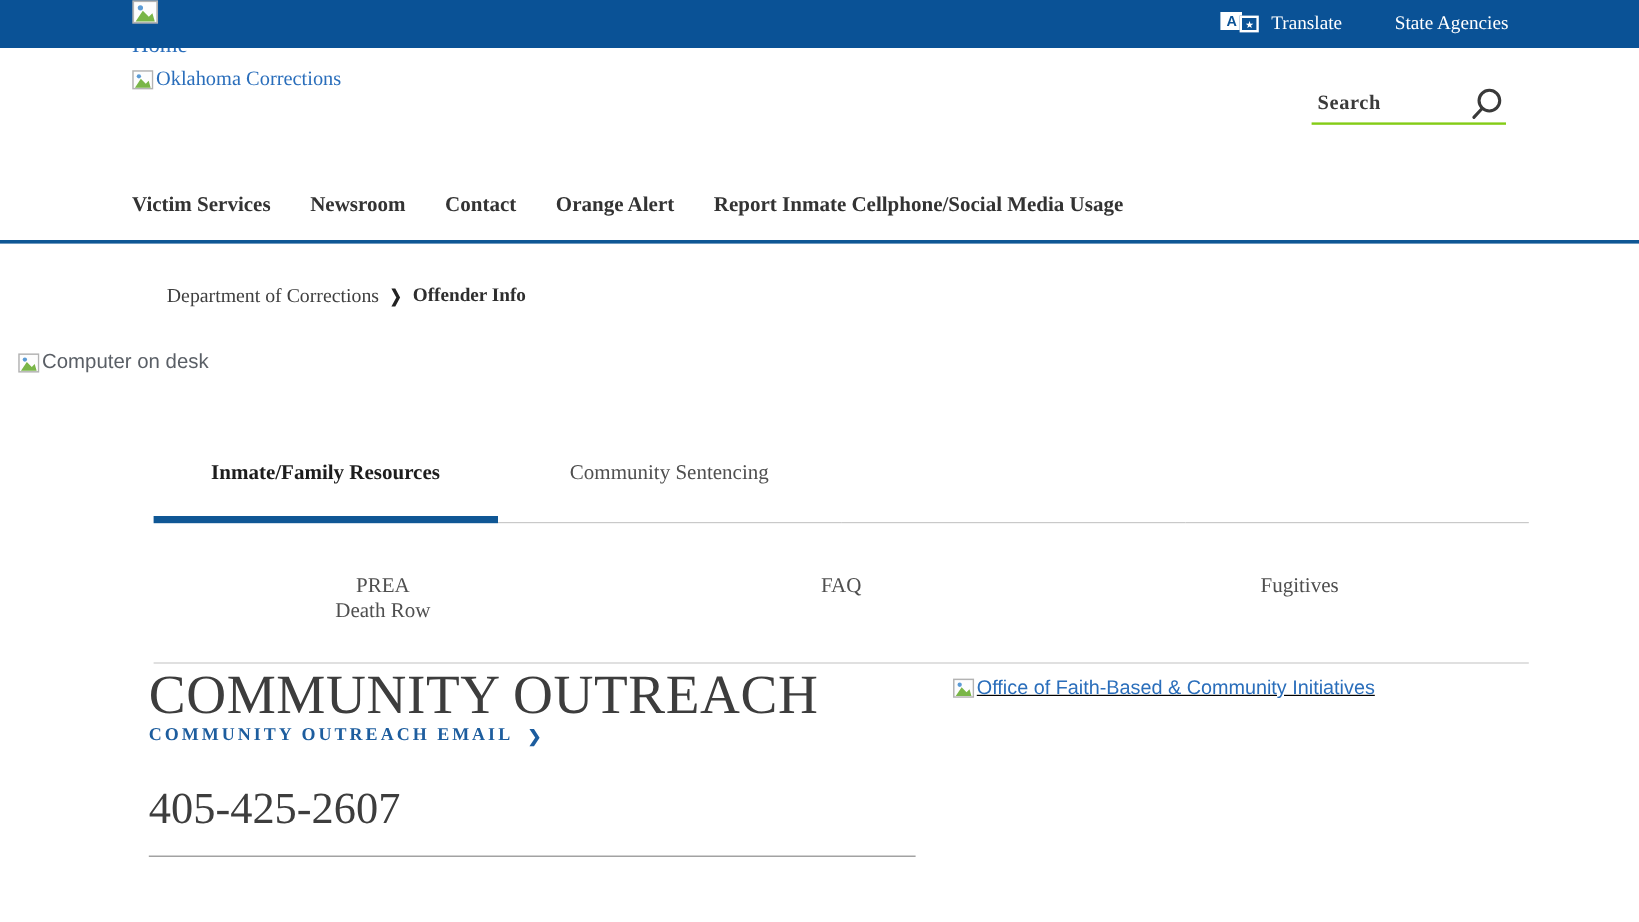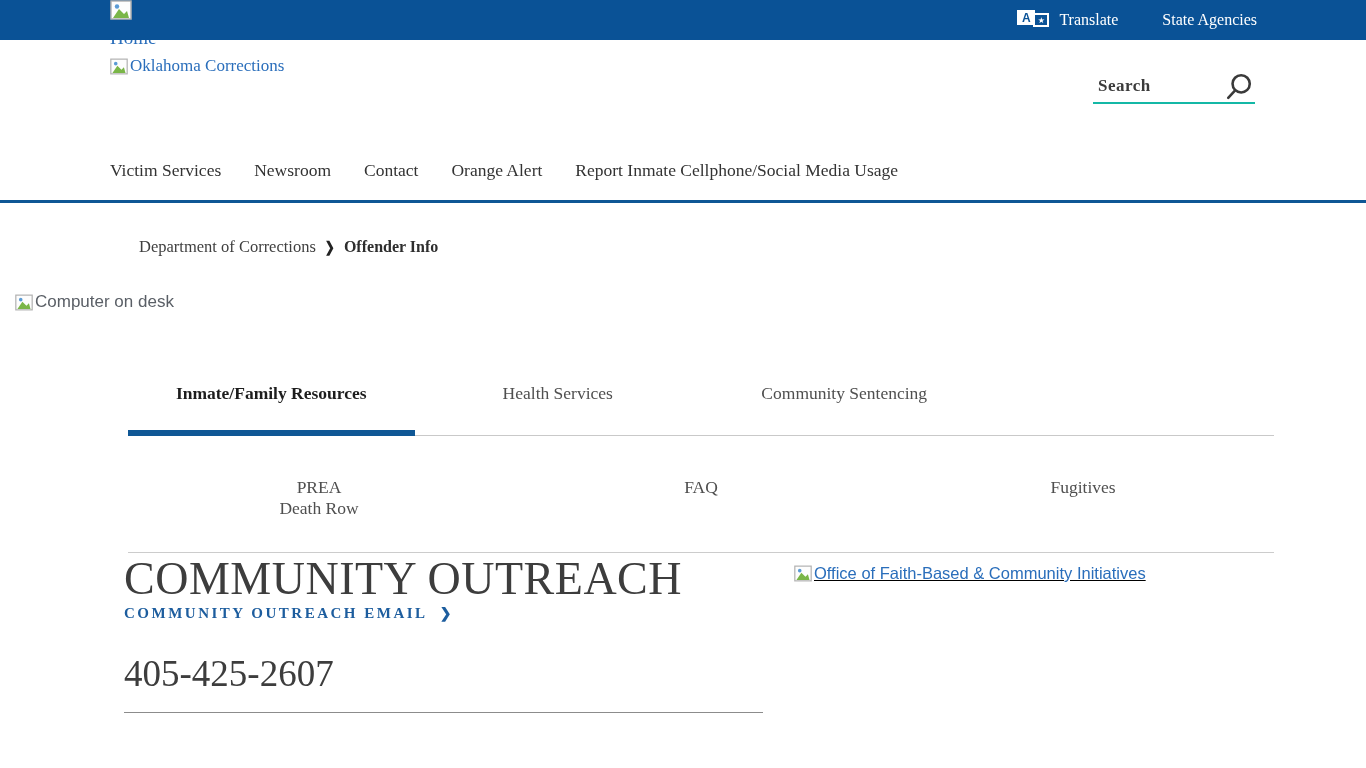--- a/index.html
+++ b/index.html
@@ -29,26 +29,26 @@
                    background:#0f5795; }
   .home-icon { position:absolute; left:110px; top:0px; z-index:3; }
   .home-alt-clip { position:absolute; left:110px; top:40px; height:8px;
                    overflow:hidden; z-index:1; }
   .home-alt-clip span { display:block; margin-top:-13px; font-size:19px; color:#2a6ebb; }
   .logo-link { position:absolute; left:110px; top:56px; display:flex;
                align-items:center; gap:2px; cursor:pointer; }
   .logo-link span { font-size:17px; color:#2a6ebb; }
 
   .search-box { position:absolute; left:1093px; top:70px; width:162px; height:34px;
-                border-bottom:2px solid #14b8a6; cursor:text; }
+                border-bottom:2px solid #84cc16; cursor:text; }
   .search-label { position:absolute; left:5px; top:6px; font-size:17px;
                   font-weight:600; color:#3b3b3b; letter-spacing:0.5px; }
   .search-ico { position:absolute; right:2px; top:2px; }
 
-  .main-nav { position:absolute; left:110px; top:160px; display:flex; gap:33px; }
+  .main-nav { position:absolute; left:110px; top:160px; display:flex; gap:33px;font-weight:bold; }
   .main-nav span { font-size:17.5px; color:#333; white-space:nowrap; cursor:pointer; }
 
   
   .breadcrumb { position:absolute; left:110px; top:237px; display:flex;
                 align-items:center; gap:9px;margin-left:29px; }
   .bc-parent { font-size:16.5px; color:#3f3f3f; cursor:pointer; }
   .bc-sep { font-size:12px; font-weight:bold; color:#222; transform:scaleY(1.2); }
   .bc-current { font-size:16px; font-weight:bold; color:#2e2e2e; }
 
   
@@ -159,21 +159,20 @@
 <div class="hero-img">
   <svg class="bimg" width="18" height="17" viewBox="0 0 22 20">
       <use href="#broken-img"></use>
     </svg>
   <span>Computer on desk</span>
 </div>
 
 <div class="tabs">
   <div class="tab-row">
     <div class="tab active">Inmate/Family Resources</div>
-    <div class="tab">Health Services</div>
     <div class="tab">Community Sentencing</div>
   </div>
   <div class="tab-underline">
     <div class="seg active"></div>
     <div class="seg"></div>
     <div class="seg"></div>
     <div class="seg"></div>
   </div>
   <div class="tab-row2">
     <div class="tab">PREA</div>

